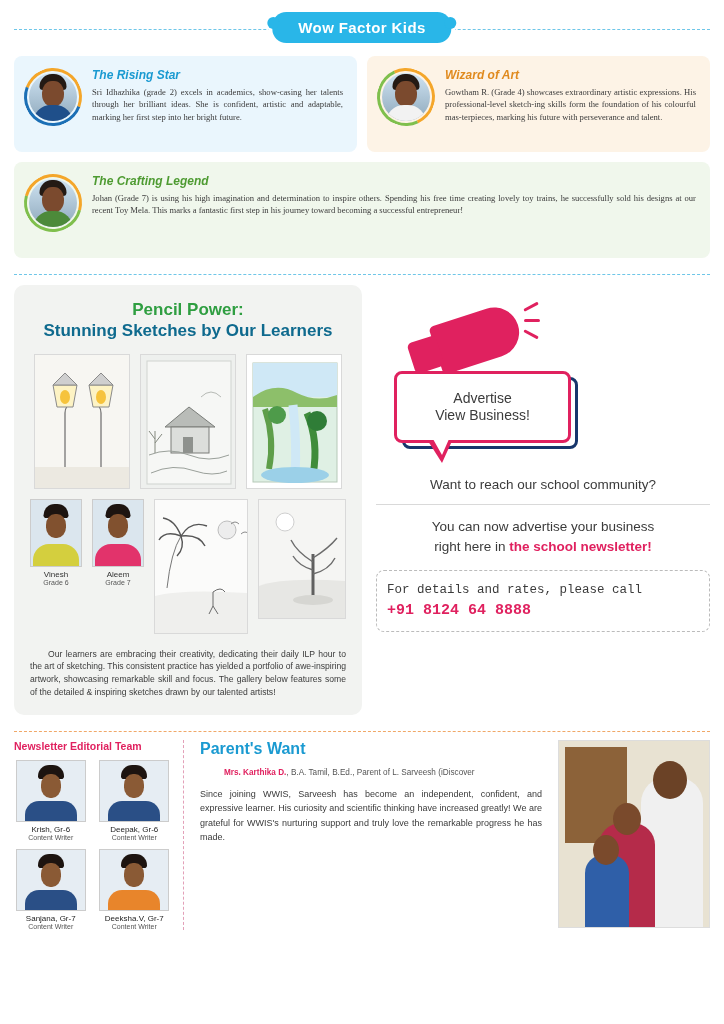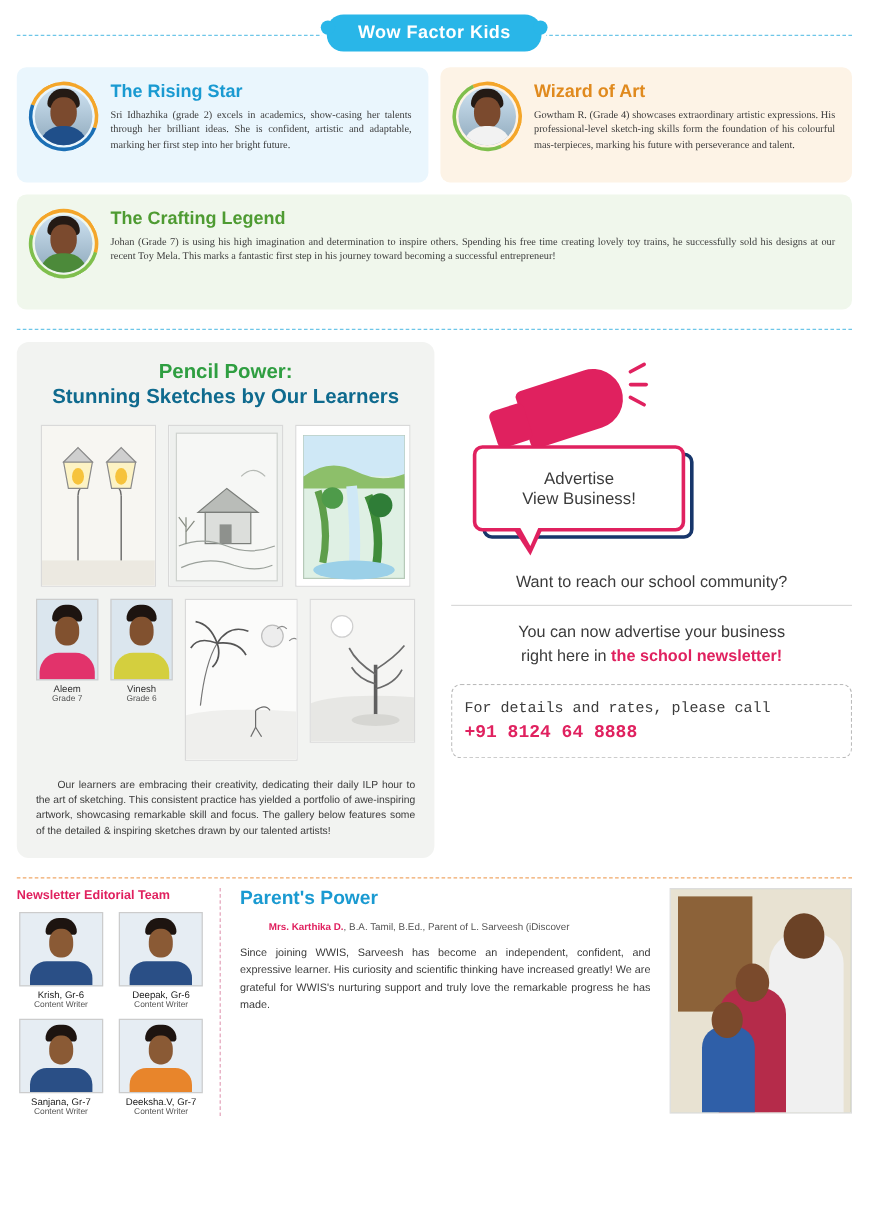--- a/index.html
+++ b/index.html
@@ -71,21 +71,21 @@
   .face { position: absolute; left: 50%; top: 44%; transform: translate(-50%,-50%);
           width: 22px; height: 26px; border-radius: 45% 45% 48% 48%; background: #7b4a2e; }
   .hair { position: absolute; left: 50%; top: 18%; transform: translate(-50%,-50%);
           width: 27px; height: 16px; border-radius: 14px 14px 4px 4px; background: #241a14; }
   .body-sh { position: absolute; left: 50%; bottom: -2px; transform: translateX(-50%);
           width: 40px; height: 18px; border-radius: 18px 18px 0 0; background: #ffffff; }
   .body-sh.blue { background: #1f4f8a; }
   .body-sh.white { background: #f2f2f2; }
   .body-sh.green { background: #4c8a3a; }
 
-  .star-text h4 { font-size: 15px; margin-bottom: 4px; }
+  .star-text h4 { font-size: 12px; margin-bottom: 4px; font-style: italic; }
   .star-text h4.blue { color: #1a9ad1; }
   .star-text h4.orange { color: #e08a1e; }
   .star-text h4.green { color: #4e9b32; }
   .star-text p { font-size: 8.6px; line-height: 1.45; color: #3b3b3b; text-align: justify; font-family: Liberation Serif, serif; }
 
   
   .mid-rule { margin: 16px 0 10px; }
   .mid-wrap { display: flex; gap: 14px; }
   .gallery-card {
     width: 348px; background: #f2f3f1; border-radius: 10px;
@@ -350,33 +350,33 @@
         </div>
       </div>
 
       <div class="sketch-row2">
         <div>
           <div style="display:flex; gap:10px;">
             <div class="kid-thumb">
               <div class="kid-photo">
                 <span class="khair"></span>
                 <span class="kface"></span>
-                <span class="kbody pink"></span>
+                <span class="kbody yellow"></span>
               </div>
-              <div class="kid-name">Aleem</div>
-              <div class="kid-grade">Grade 7</div>
+              <div class="kid-name">Vinesh</div>
+              <div class="kid-grade">Grade 6</div>
             </div>
             <div class="kid-thumb">
               <div class="kid-photo">
                 <span class="khair"></span>
                 <span class="kface"></span>
-                <span class="kbody yellow"></span>
+                <span class="kbody pink"></span>
               </div>
-              <div class="kid-name">Vinesh</div>
-              <div class="kid-grade">Grade 6</div>
+              <div class="kid-name">Aleem</div>
+              <div class="kid-grade">Grade 7</div>
             </div>
           </div>
         </div>
 
         <div class="sketch s4">
           <svg width="106" height="135" viewBox="0 0 106 135">
             <rect width="106" height="135" fill="#fbfbfa"></rect>
             <circle cx="72" cy="30" r="9" fill="#ededed" stroke="#bdbdbd"></circle>
             <g stroke="#777" fill="none" stroke-width="1">
               <path d="M12 88 q4 -36 14 -52"></path>
@@ -495,21 +495,21 @@
             <span class="eface"></span>
             <span class="ebody" style="background:#e8852b;"></span>
           </div>
           <div class="ed-name">Deeksha.V, Gr-7</div>
           <div class="ed-role">Content Writer</div>
         </div>
       </div>
     </div>
 
     <div class="parents">
-      <h2>Parent's Power</h2>
+      <h2>Parent's Want</h2>
       <div class="parent-credit">
         <span class="nm">Mrs. Karthika D.</span><span>, B.A. Tamil, B.Ed., Parent of L. Sarveesh (iDiscover</span><span class="redact">             </span>
       </div>
       <p>Since joining WWIS, Sarveesh has become an independent, confident, and expressive learner. His curiosity and scientific thinking have increased greatly! We are grateful for WWIS's nurturing support and truly love the remarkable progress he has made.</p>
     </div>
 
     <div class="family-photo">
       <span class="fp-wall"></span>
       <span class="fp-shelf"></span>
       <span class="fp-dad"></span>

